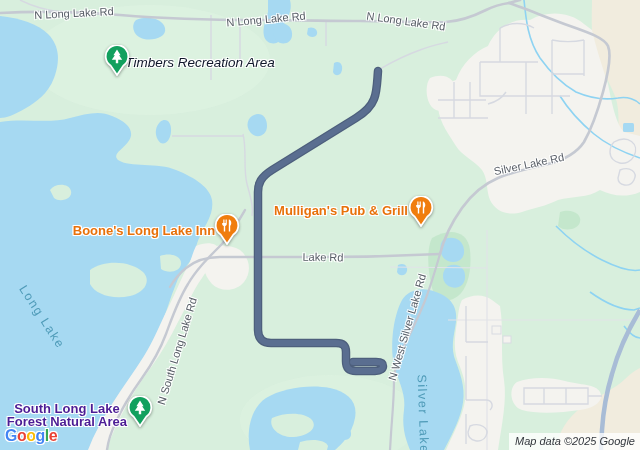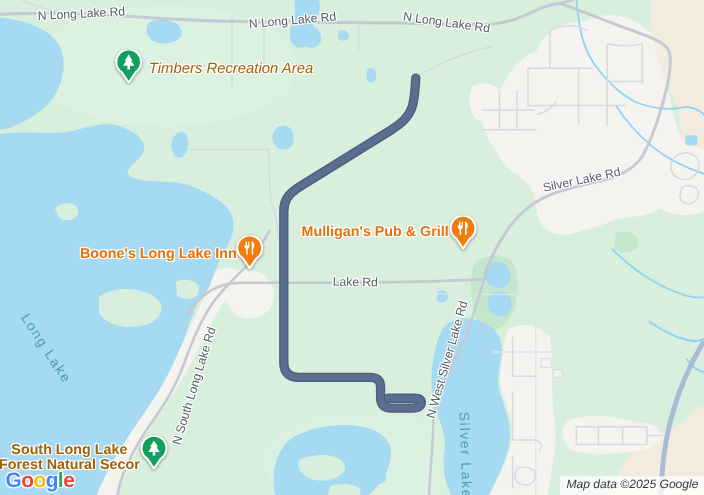--- a/index.html
+++ b/index.html
@@ -13,21 +13,21 @@
     transform:translate(-50%,-50%);
     font-size:11px;color:#575d66;
     text-shadow:-1px -1px 0 #fff,1px -1px 0 #fff,-1px 1px 0 #fff,1px 1px 0 #fff,0 0 2px #fff;
   }
   .water-lbl{font-size:12.5px;letter-spacing:1.6px;text-shadow:none;}
   .poi-lbl{font-size:13px;font-weight:bold;}
   .park-italic{font-style:italic;font-weight:normal;font-size:13.5px;}
   .two-line{transform:translate(-100%,-50%);text-align:center;line-height:13px;}
   .pin{position:absolute;width:26px;height:31px;filter:drop-shadow(0 1px 1.5px rgba(0,0,0,.4));}
   .logo{
-    position:absolute;left:5px;top:427px;font-size:19px;font-weight:bold;letter-spacing:-.5px;
+    position:absolute;left:5px;top:427px;font-size:16px;font-weight:bold;letter-spacing:-.5px;
     text-shadow:-1px -1px 0 #fff,1px -1px 0 #fff,-1px 1px 0 #fff,1px 1px 0 #fff,0 0 2px #fff;
   }
   .attrib{
     position:absolute;right:0;bottom:0;background:rgba(255,255,255,.78);
     font-size:11px;color:#33373d;padding:2px 5px 3px 6px;font-style:italic;
   }
 </style>
 </head>
 <body>
 
@@ -153,26 +153,26 @@
   <div class="lbl road" style="left: 266px; top: 19px; transform: translate(-50%, -50%) rotate(-5deg); color: rgb(87, 93, 102);">N Long Lake Rd</div>
   <div class="lbl road" style="left: 406px; top: 21px; transform: translate(-50%, -50%) rotate(8deg); color: rgb(87, 93, 102);">N Long Lake Rd</div>
   <div class="lbl road" style="left: 529px; top: 164px; transform: translate(-50%, -50%) rotate(-12deg); color: rgb(87, 93, 102);">Silver Lake Rd</div>
   <div class="lbl road" style="left: 323px; top: 257px; transform: translate(-50%, -50%) rotate(1deg); color: rgb(87, 93, 102);">Lake Rd</div>
   <div class="lbl road" style="left: 177px; top: 351px; transform: translate(-50%, -50%) rotate(-73deg); color: rgb(87, 93, 102);">N South Long Lake Rd</div>
   <div class="lbl road" style="left: 407px; top: 327px; transform: translate(-50%, -50%) rotate(-74deg); color: rgb(87, 93, 102);">N West Silver Lake Rd</div>
 
   <div class="lbl water-lbl" style="left: 42px; top: 317px; transform: translate(-50%, -50%) rotate(57deg); color: rgb(79, 155, 184);">Long Lake</div>
   <div class="lbl water-lbl" style="left: 423px; top: 414px; transform: translate(-50%, -50%) rotate(88deg); color: rgb(79, 155, 184);">Silver Lake</div>
 
-  <div class="lbl park-lbl park-italic" style="left: 210px; top: 62px; color: #a16207;">Timbers Recreation Area</div>
+  <div class="lbl park-lbl park-italic" style="left: 200px; top: 62px; color: #0f172a;">Timbers Recreation Area</div>
   <div class="lbl poi-lbl food-lbl" style="left: 144px; top: 230px; color: rgb(232, 113, 10);">Boone's Long Lake Inn</div>
   <div class="lbl poi-lbl food-lbl" style="left: 341px; top: 210px; color: rgb(232, 113, 10);">Mulligan's Pub &amp; Grill</div>
-  <div class="lbl poi-lbl park-lbl two-line" style="left: 127px; top: 415px; color: #a16207;">
+  <div class="lbl poi-lbl park-lbl two-line" style="left: 127px; top: 415px; color: #4c1d95;">
     <div>South Long Lake</div>
-    <div>Forest Natural Secor</div>
+    <div>Forest Natural Area</div>
   </div>
 
   <div class="pin" style="left:104px;top:45px;">
     <svg width="26" height="31" viewBox="0 0 26 31">
       <path class="pin-body pin-park" d="M13 30 L6.8 20.8 A11.3 11.3 0 1 1 19.2 20.8 Z" fill="#12a05e" stroke="#fff" stroke-width="1.8"></path>
       <path fill="#fff" d="M13 4.5 L16.6 10.2 H15.1 L18.2 14.8 H14.2 V18.2 H11.8 V14.8 H7.8 L10.9 10.2 H9.4 Z"></path>
     </svg>
   </div>
   <div class="pin" style="left:214px;top:214px;">
     <svg width="26" height="31" viewBox="0 0 26 31">

